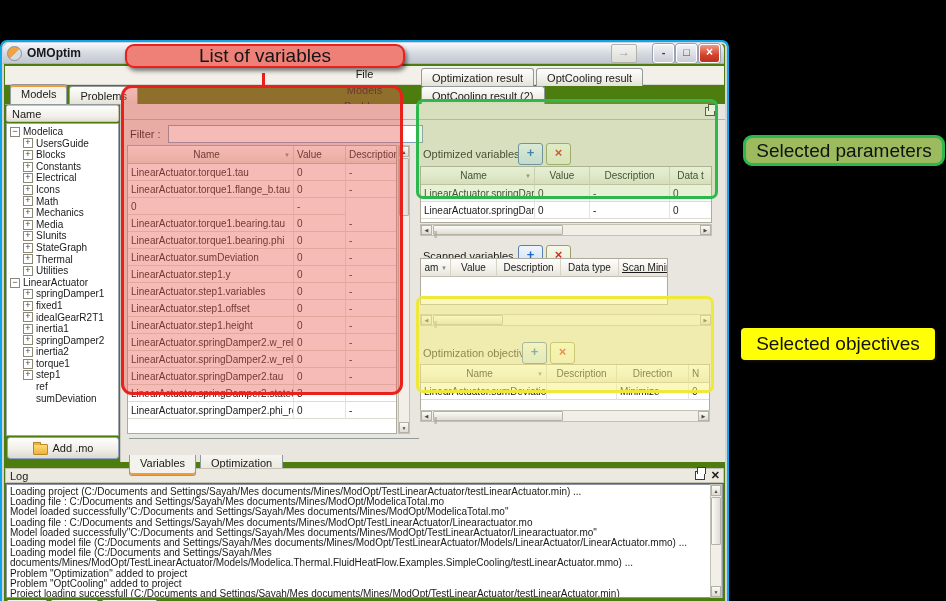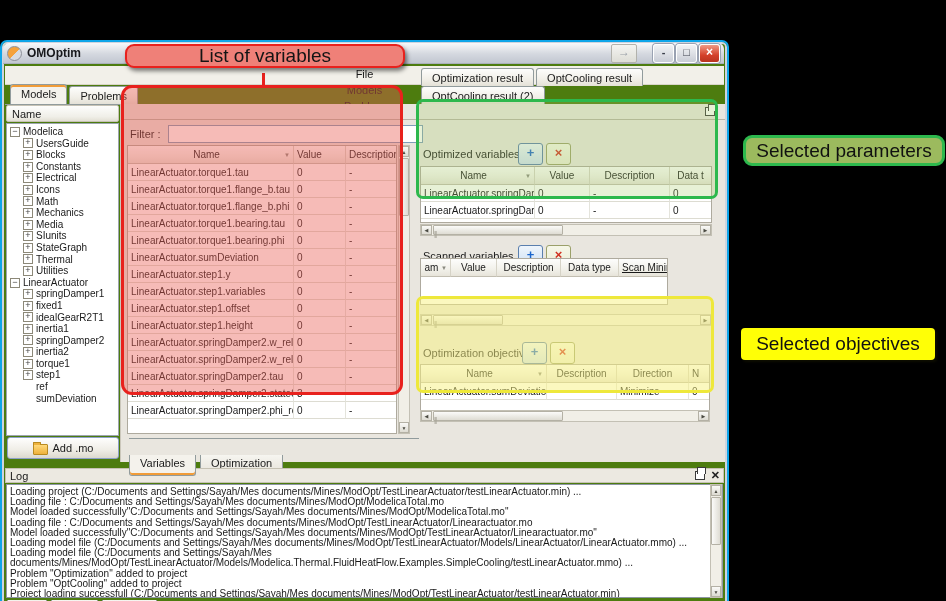--- a/index.html
+++ b/index.html
@@ -335,21 +335,20 @@
             <span class="cell">-</span>
           </div>
 
           <div class="trow">
             <span class="cell">LinearActuator.torque1.flange_b.tau</span>
             <span class="cell">0</span>
             <span class="cell">-</span>
           </div>
 
           <div class="trow">
-            <span class="cell">LinearActuator.torque1.flange_b.phi</span>
             <span class="cell">0</span>
             <span class="cell">-</span>
           </div>
 
           <div class="trow">
             <span class="cell">LinearActuator.torque1.bearing.tau</span>
             <span class="cell">0</span>
             <span class="cell">-</span>
           </div>
 

